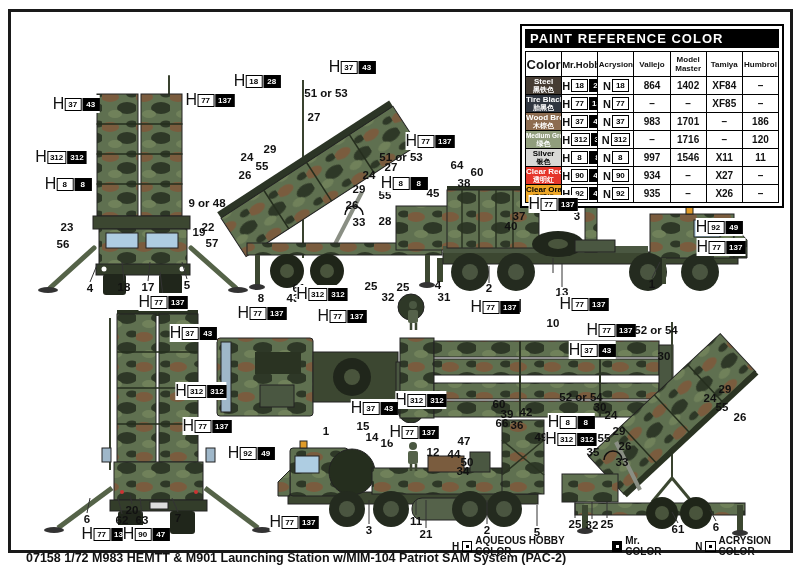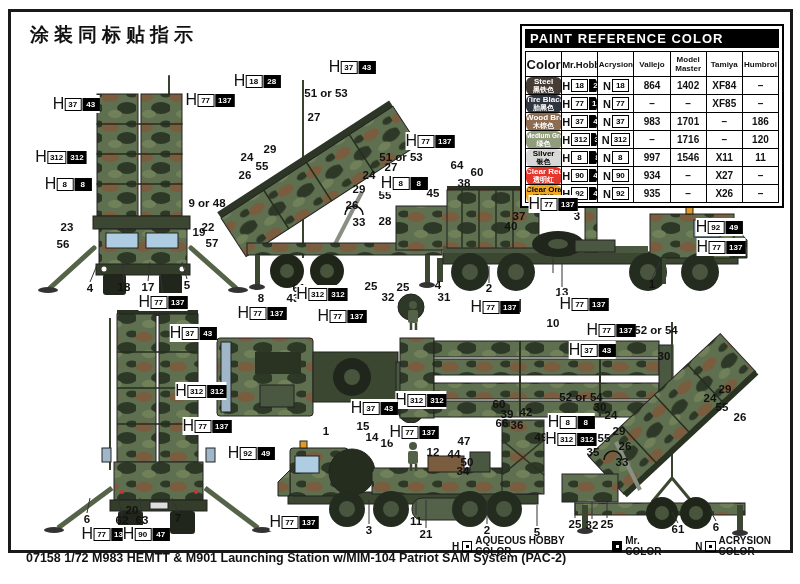--- a/index.html
+++ b/index.html
@@ -10,21 +10,21 @@
   .title-cn{position:absolute;left:30px;top:22px;font-size:19px;font-weight:bold;letter-spacing:5px;}
   .title-en{position:absolute;left:30px;top:48px;font-size:18px;font-weight:bold;}
   
   .ptable{position:absolute;left:520px;top:24px;width:260px;border:2px solid #000;background:#fff;}
   .ptable-title{background:#000;color:#fff;font-weight:bold;font-size:13px;margin:3px;padding:2px 5px;letter-spacing:1px;}
   .pgrid{border-collapse:collapse;width:254px;margin:0 3px 3px 3px;table-layout:fixed;}
   .pgrid th,.pgrid td{border:1.8px solid #000;text-align:center;vertical-align:middle;padding:0;overflow:hidden;}
   .pgrid th{height:24px;font-size:8px;font-weight:bold;line-height:9px;}
   .pgrid th.col-color{font-size:13px;margin-left:44px;}
   .pgrid th.col-hobby{font-size:9.5px;}
-  .pgrid td{height:17px;font-size:10px;font-weight:bold;border-radius:6px;}
+  .pgrid td{height:17px;font-size:10px;font-weight:bold;}
   .swatch{line-height:8px;}
   .swatch .en{font-size:8px;font-weight:bold;white-space:nowrap;}
   .swatch .en.small{font-size:6.4px;}
   .swatch .cn{font-size:7px;}
   
   .codechip{display:inline-flex;align-items:center;white-space:nowrap;}
   .codechip .h{font-size:11px;font-weight:800;margin-right:1px;}
   .wb{background:#fff;border:1.5px solid #000;color:#000;font-size:8px;font-weight:bold;
       line-height:9px;padding:1px 2px;min-width:11px;text-align:center;}
   .bb{background:#000;border:1.5px solid #000;color:#fff;font-size:8px;font-weight:bold;
@@ -275,21 +275,20 @@
         <line x1="487" y1="524" x2="487" y2="500"></line>
       <line x1="537" y1="526" x2="537" y2="505"></line>
       <line x1="575" y1="518" x2="575" y2="502"></line>
         <line x1="592" y1="519" x2="592" y2="502"></line>
       <line x1="607" y1="518" x2="607" y2="502"></line>
         <line x1="678" y1="523" x2="672" y2="512"></line>
       <line x1="716" y1="521" x2="710" y2="510"></line>
     </g>
   </svg>
 
-  <div class="title-cn">涂装同标贴指示</div>
 
   <div class="ptable">
     <div class="ptable-title">PAINT  REFERENCE COLOR</div>
     <table class="pgrid">
       <thead>
           <tr>
             <th class="col-color">Color</th>
             <th class="col-hobby">Mr.Hobby</th>
             <th>Acrysion</th>
             <th>Vallejo</th>

